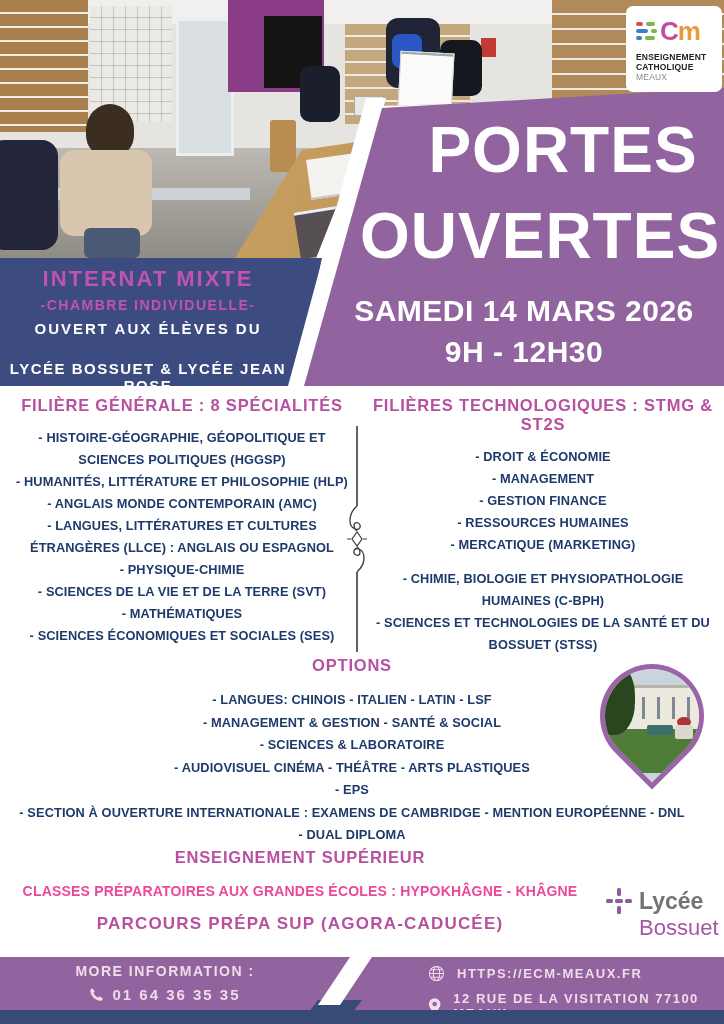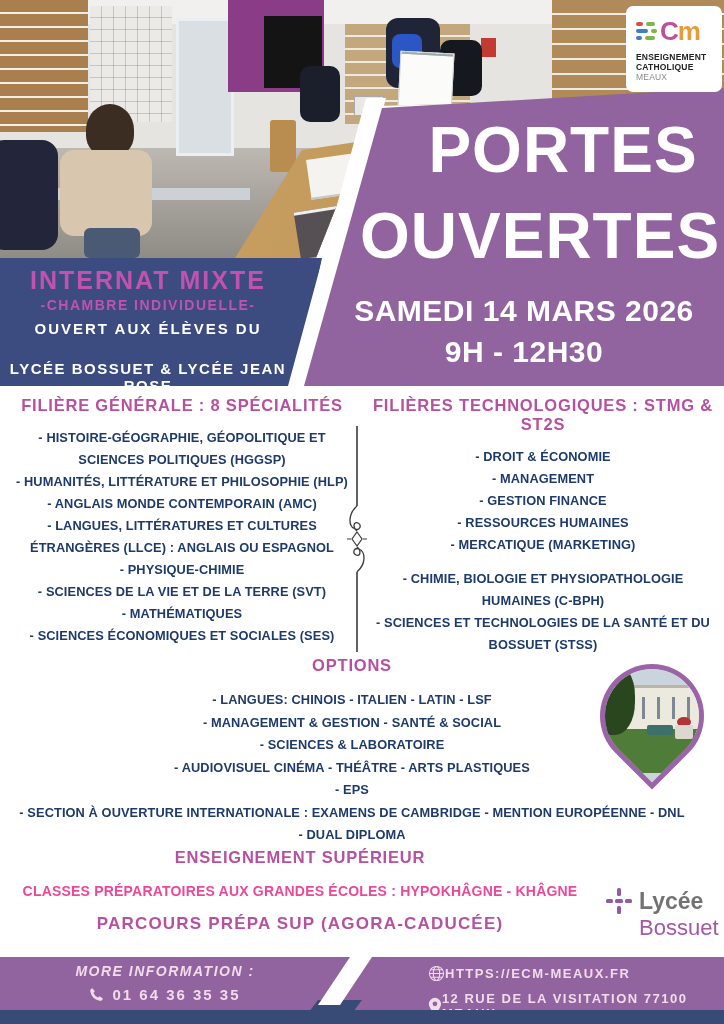--- a/index.html
+++ b/index.html
@@ -7,21 +7,21 @@
           font-family:"Liberation Sans",sans-serif;-webkit-font-smoothing:antialiased;}
 
   
   .photo{position:absolute;left:0;top:0;width:724px;height:258px;background:#e6e4e0;
          clip-path:polygon(0 0,724px 0,724px 96px,376px 106px,316px 258px,0 258px);}
   .photo div{position:absolute;}
 
   
   .internat{position:absolute;left:0;top:258px;width:322px;height:128px;background:#3c4b80;
             clip-path:polygon(0 0,100% 0,92% 100%,0 100%);color:#fff;text-align:center;}
-  .internat .l1{position:absolute;left:0;right:26px;top:8px;font-size:25px;font-weight:bold;color:#c053ae;letter-spacing:2px;}
+  .internat .l1{position:absolute;left:0;right:26px;top:8px;font-size:22px;font-weight:bold;color:#c053ae;letter-spacing:2px;}
   .internat .l2{position:absolute;left:0;right:26px;top:39px;font-size:14px;font-weight:bold;color:#c053ae;letter-spacing:1.5px;}
   .internat .l3{position:absolute;left:0;right:26px;top:62px;font-size:15px;font-weight:bold;letter-spacing:2px;}
   .internat .l4{position:absolute;left:0;right:26px;top:90px;font-size:15px;font-weight:bold;letter-spacing:1.5px;margin-top:12px;}
 
   
   .white-stripe{position:absolute;left:0;top:0;width:724px;height:1024px;pointer-events:none;
      clip-path:polygon(366px 98px,386px 98px,308px 386px,288px 386px);background:#ffffff;}
 
   
   .hero{position:absolute;left:290px;top:88px;width:434px;height:298px;background:#91639f;
@@ -75,24 +75,24 @@
   .bossuet .boss{font-size:22px;color:#a557a3;line-height:24px;margin-left:33px;margin-top:2px;}
 
   
   .footer{position:absolute;left:0;top:957px;width:724px;height:67px;background:#91639f;color:#f2dcea;}
   .footer-navy-strip{position:absolute;left:0;top:1010px;width:724px;height:14px;background:#384a76;}
   .footer-navy-wedge{position:absolute;left:0;top:0;width:724px;height:1024px;pointer-events:none;
       clip-path:polygon(318px 1000px,362px 1000px,344px 1024px,300px 1024px);background:#384a76;}
   .footer-white-stripe{position:absolute;left:0;top:0;width:724px;height:1024px;pointer-events:none;
       clip-path:polygon(350px 957px,372px 957px,340px 1005px,318px 1005px);background:#ffffff;}
   .f-left{position:absolute;left:30px;top:6px;width:270px;text-align:center;}
-  .f-left .mi{font-size:14px;font-weight:bold;letter-spacing:1.5px;font-style:italic;}
+  .f-left .mi{font-size:14px;font-weight:bold;letter-spacing:1.5px;}
   .f-left .ph{margin-top:7px;font-size:15px;font-weight:bold;letter-spacing:2px;display:flex;align-items:center;justify-content:center;gap:8px;}
   .f-right{position:absolute;left:428px;top:8px;}
-  .f-right .row{display:flex;align-items:center;font-size:13px;font-weight:bold;letter-spacing:1.5px;margin-bottom:9px;}
+  .f-right .row{display:flex;align-items:center;gap:12px;font-size:13px;font-weight:bold;letter-spacing:1.5px;margin-bottom:9px;}
   .icon-svg{display:block;}
 </style>
 </head>
 <body>
 
 <div class="poster">
 
   <div class="photo">
     <div style="left:0;top:0;width:724px;height:24px;background:#f1f0ee;"></div>
     <div style="left:0;top:148px;width:724px;height:110px;background:linear-gradient(#bdb8b2,#8f8b85);"></div>

